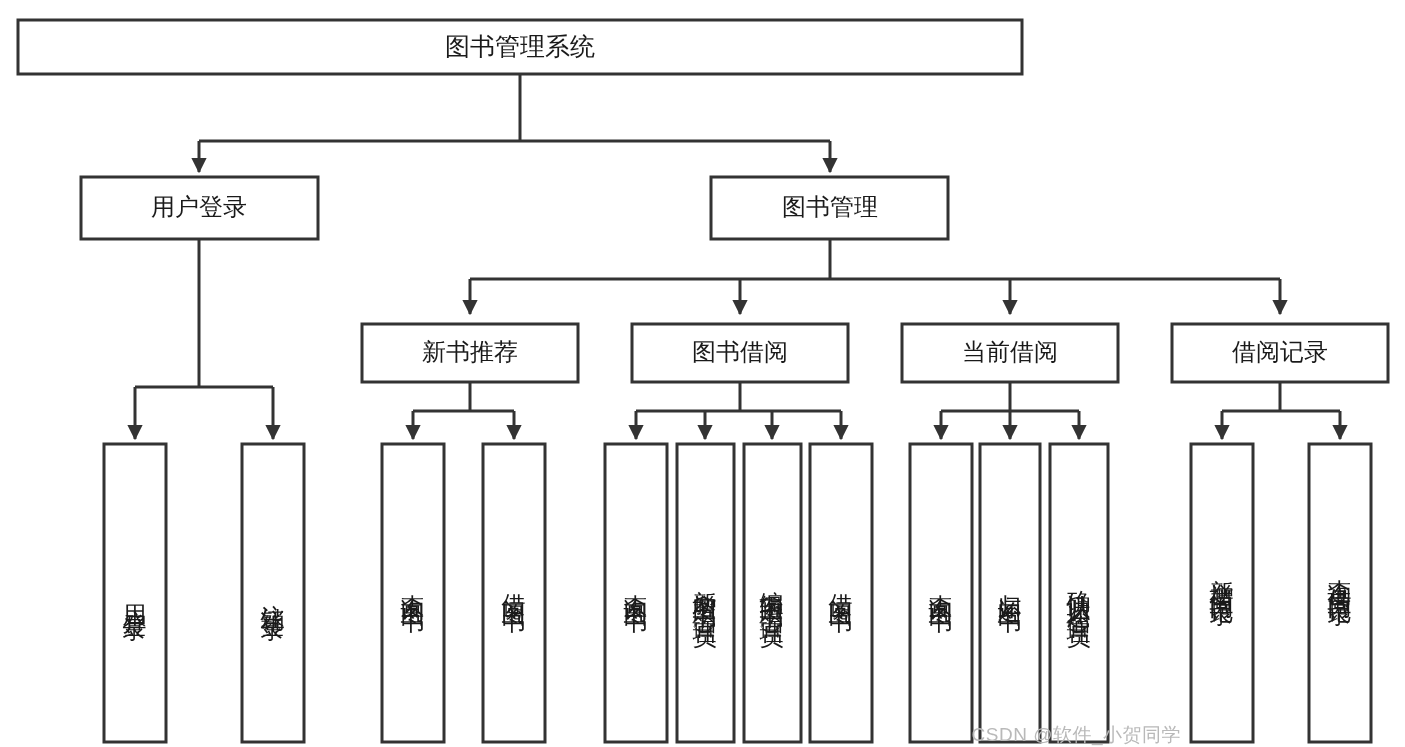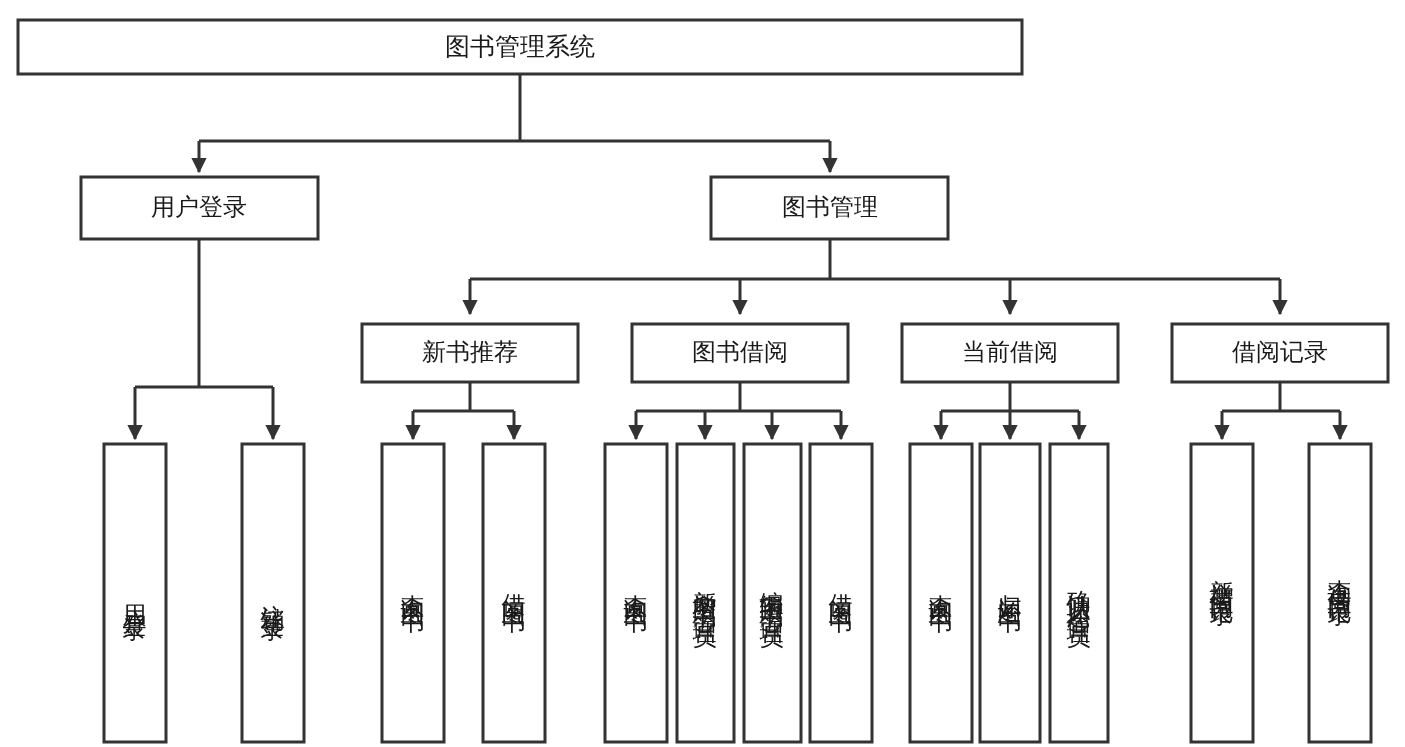--- a/index.html
+++ b/index.html
@@ -208,13 +208,14 @@
     <g>
       <rect class="node-rect" x="1191" y="437" width="62" height="298"></rect>
       <text class="vlabel" x="1222" y="568">新增借阅记录</text>
     </g>
     <g>
       <rect class="node-rect" x="1309" y="437" width="62" height="298"></rect>
       <text class="vlabel" x="1340" y="568">查询借阅记录</text>
     </g>
   </svg>
 
+  <div class="watermark">CSDN @软件_小贺同学</div>
 </div>
 
 </body></html>

